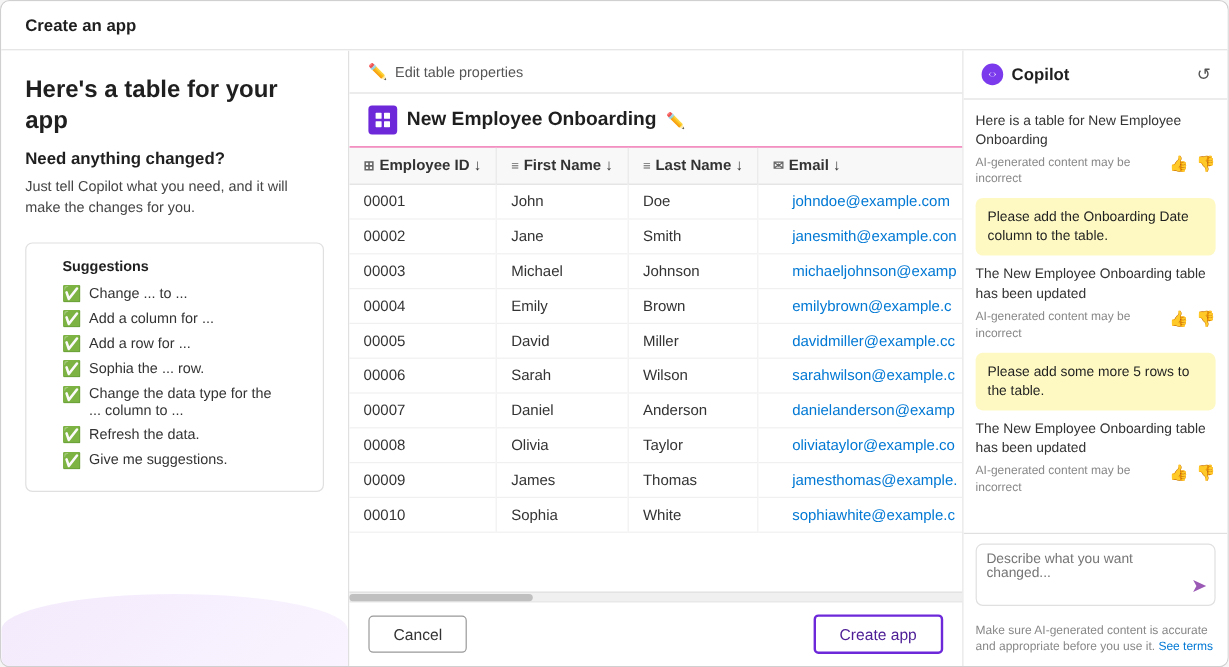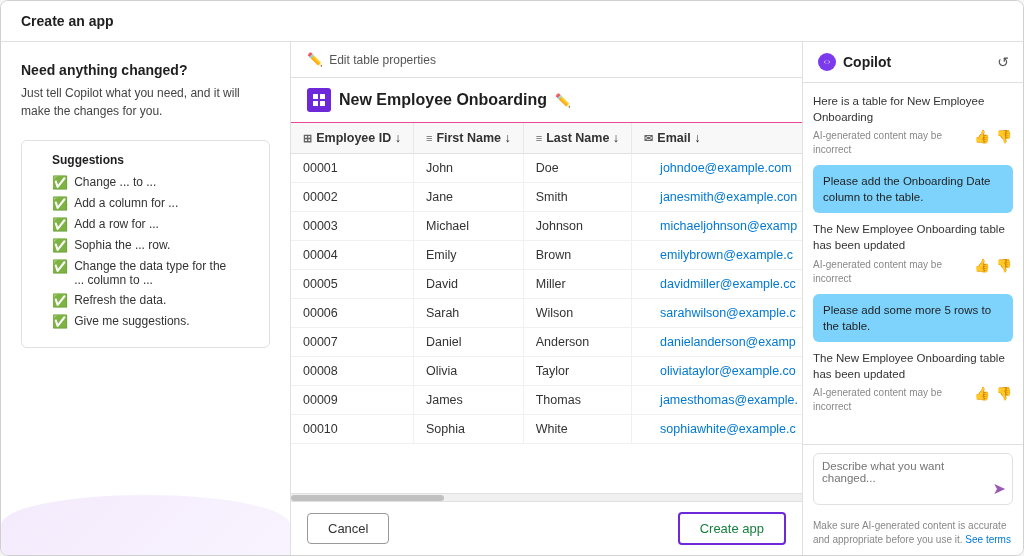--- a/index.html
+++ b/index.html
@@ -228,21 +228,21 @@
       cursor: pointer;
       color: #333;
     }
     .create-app-btn {
       padding: 7px 20px;
       background: #fff;
       border: 2px solid #6d28d9;
       border-radius: 4px;
       font-size: 13px;
       cursor: pointer;
-      color: #15803d;
+      color: #4c1d95;
       font-weight: 500;
     }
     
     .right-panel {
       width: 220px;
       display: flex;
       flex-direction: column;
       background: #fff;
       overflow: hidden;
     }
@@ -298,21 +298,21 @@
       font-size: 13px;
       color: #888;
       cursor: pointer;
     }
     .chat-msg-row {
       display: flex;
       justify-content: space-between;
       align-items: flex-start;
     }
     .user-bubble {
-      background: #7dd3fc;
+      background: #fef9c3;
       border-radius: 6px;
       padding: 8px 10px;
       font-size: 11.5px;
       color: #1f1f1f;
       line-height: 1.4;
     }
     .input-area {
       padding: 8px 10px;
       border-top: 1px solid #e0e0e0;
       flex-shrink: 0;
@@ -360,20 +360,21 @@
 
 <div class="outer-container">
 
   <div class="top-bar">
     <span>Create an app</span>
   </div>
 
   <div class="main-content">
 
     <div class="left-panel">
+      <h1>Here's a table for your app</h1>
       <p class="need-changed">Need anything changed?</p>
       <p class="need-desc">Just tell Copilot what you need, and it will make the changes for you.</p>
 
       <div class="suggestions-box">
         <div class="sug-title">Suggestions</div>
         <div id="suggestions-list">
             <div class="suggestion-item">
               <span class="check-icon">✅</span>
               <span>Change ... to ...</span>
             </div>

